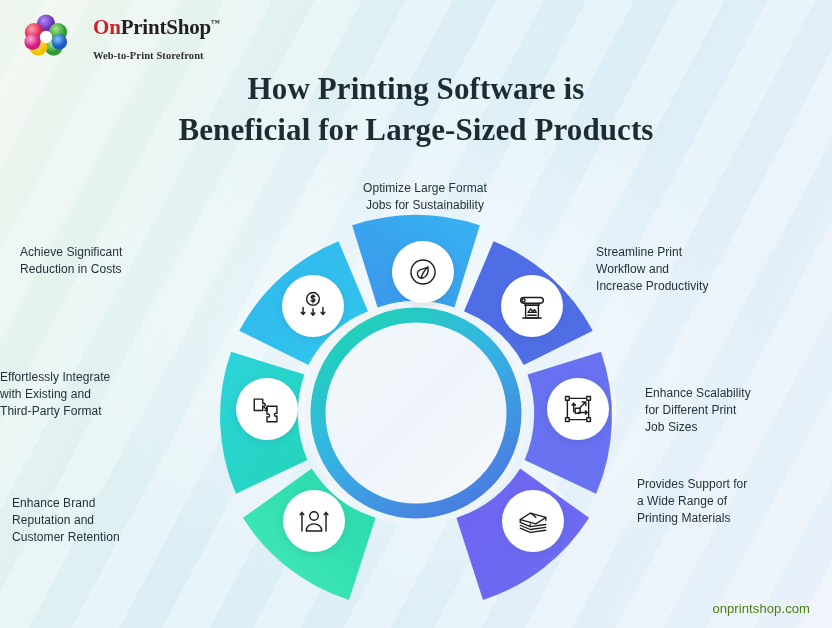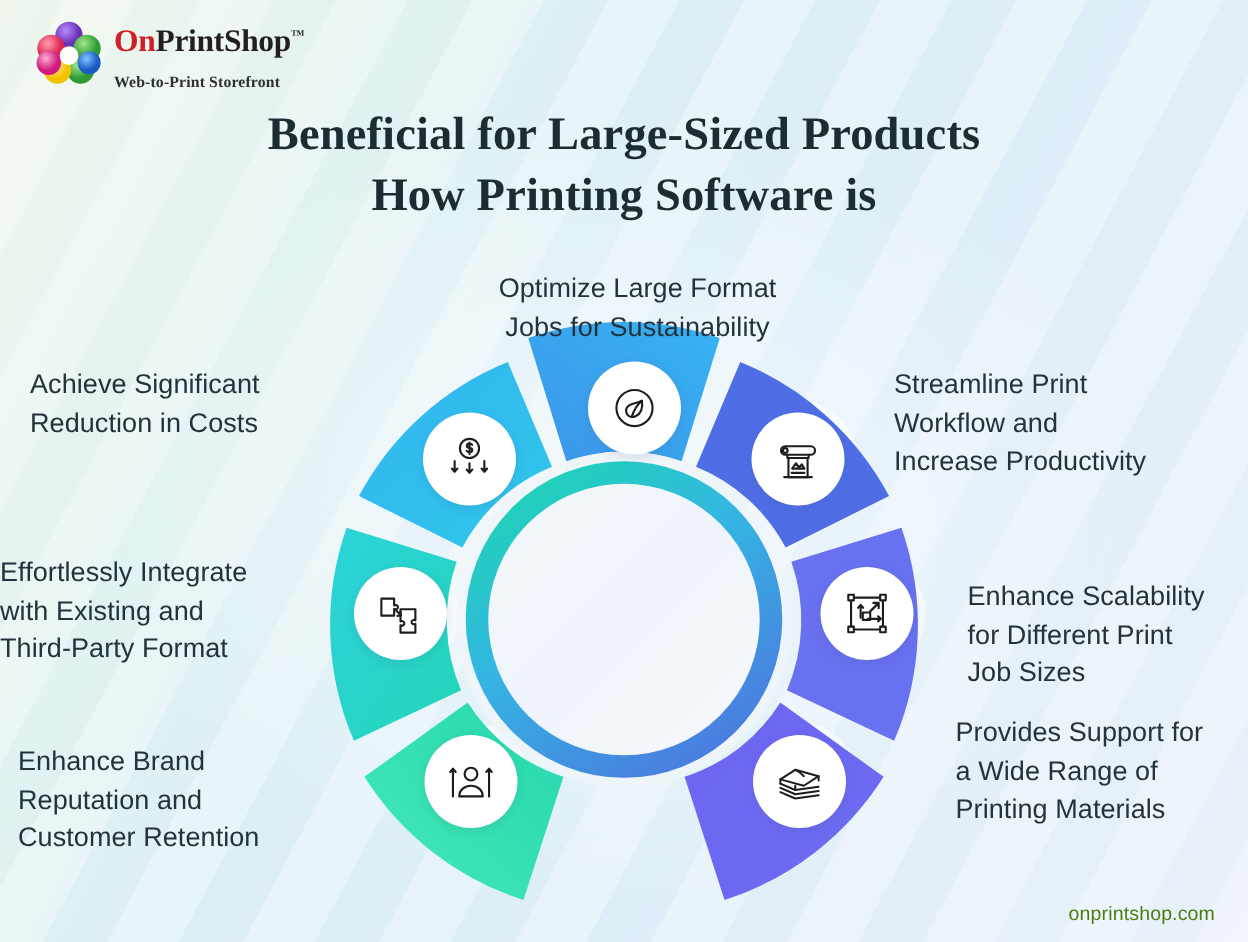--- a/index.html
+++ b/index.html
@@ -47,21 +47,21 @@
     background: radial-gradient(ellipse at center, rgba(255,255,255,0.55) 0%, rgba(255,255,255,0.0) 68%);
     pointer-events: none;
   }
 
   
   .logo {
     position: absolute;
     left: 22px; top: 14px;
     display: flex;
     align-items: center;
-    gap: 6px;
+    gap: 23px;
   }
   .logo-mark { width: 48px; height: 48px; display:block; }
   .logo-text { line-height: 1; padding-top: 2px; }
   .logo-title {
     font-family: "Liberation Serif", serif;
     font-weight: bold;
     font-size: 21px;
     letter-spacing: -0.2px;
     color: #231f20;
     white-space: nowrap;
@@ -123,21 +123,21 @@
     inset: -8px;
     border-radius: 50%;
     border: 8px solid rgba(255,255,255,0.52);
     z-index: -1;
   }
   .icon-node svg { width: 34px; height: 34px; display: block; }
 
   
   .label {
     position: absolute;
-    font-size: 18px;
+    font-size: 12px;
     line-height: 1.42;
     color: #23323c;
     letter-spacing: 0.05px;
     white-space: pre-line;
   }
   .label.r { }
   .label.l { text-align: left; }
   .label.c { text-align: center; }
 
   
@@ -199,22 +199,22 @@
       <circle cx="50" cy="48" r="13" fill="#ffffff"></circle>
     </g>
   </svg>
   <div class="logo-text">
     <div class="logo-title"><span class="on">On</span><span>PrintShop</span><span class="logo-tm">™</span></div>
     <div class="logo-sub">Web-to-Print Storefront</div>
   </div>
 </div>
 
 <h1 class="headline">
+  <span>How Printing Software is</span>
   <span>Beneficial for Large-Sized Products</span>
-  <span>How Printing Software is</span>
 </h1>
 
 <div class="diagram">
 
   <svg viewBox="0 0 440 360">
     <defs>
       <linearGradient id="gseg0" x1="0" y1="1" x2="1" y2="0">
         <stop offset="0" stop-color="#3d95ea"></stop>
           <stop offset="1" stop-color="#36b3f2"></stop>
       </linearGradient>

